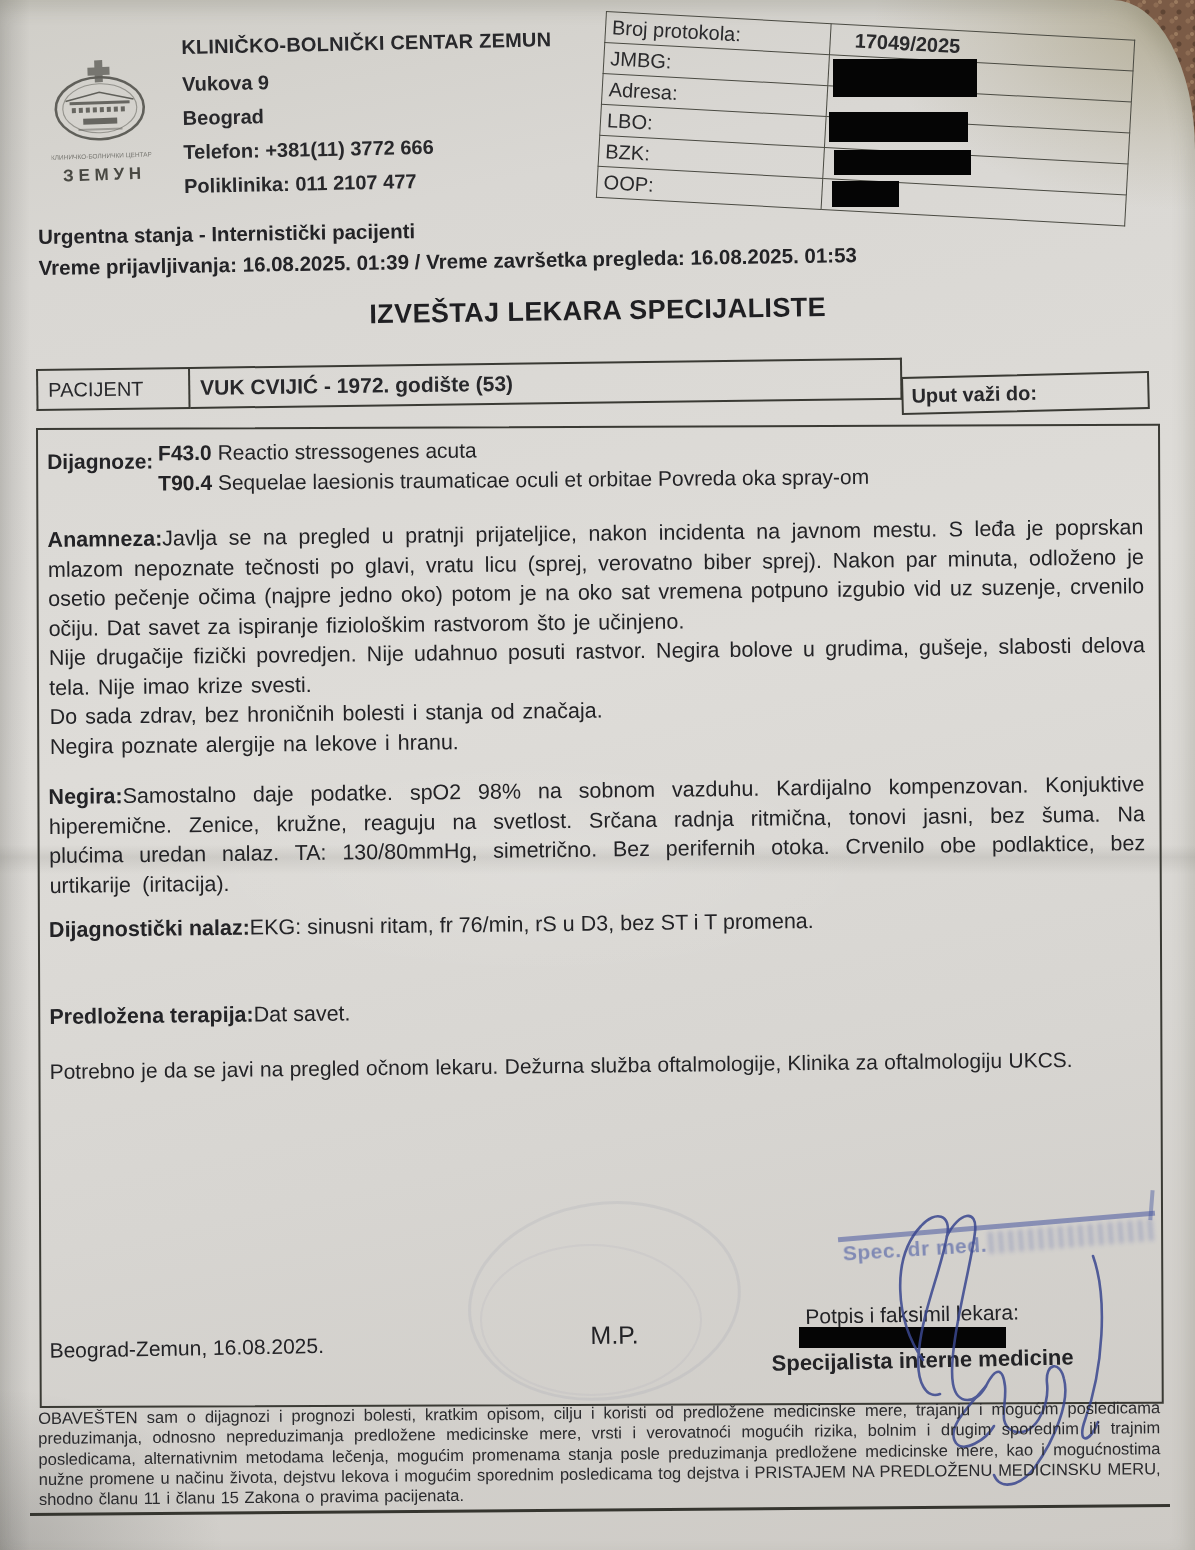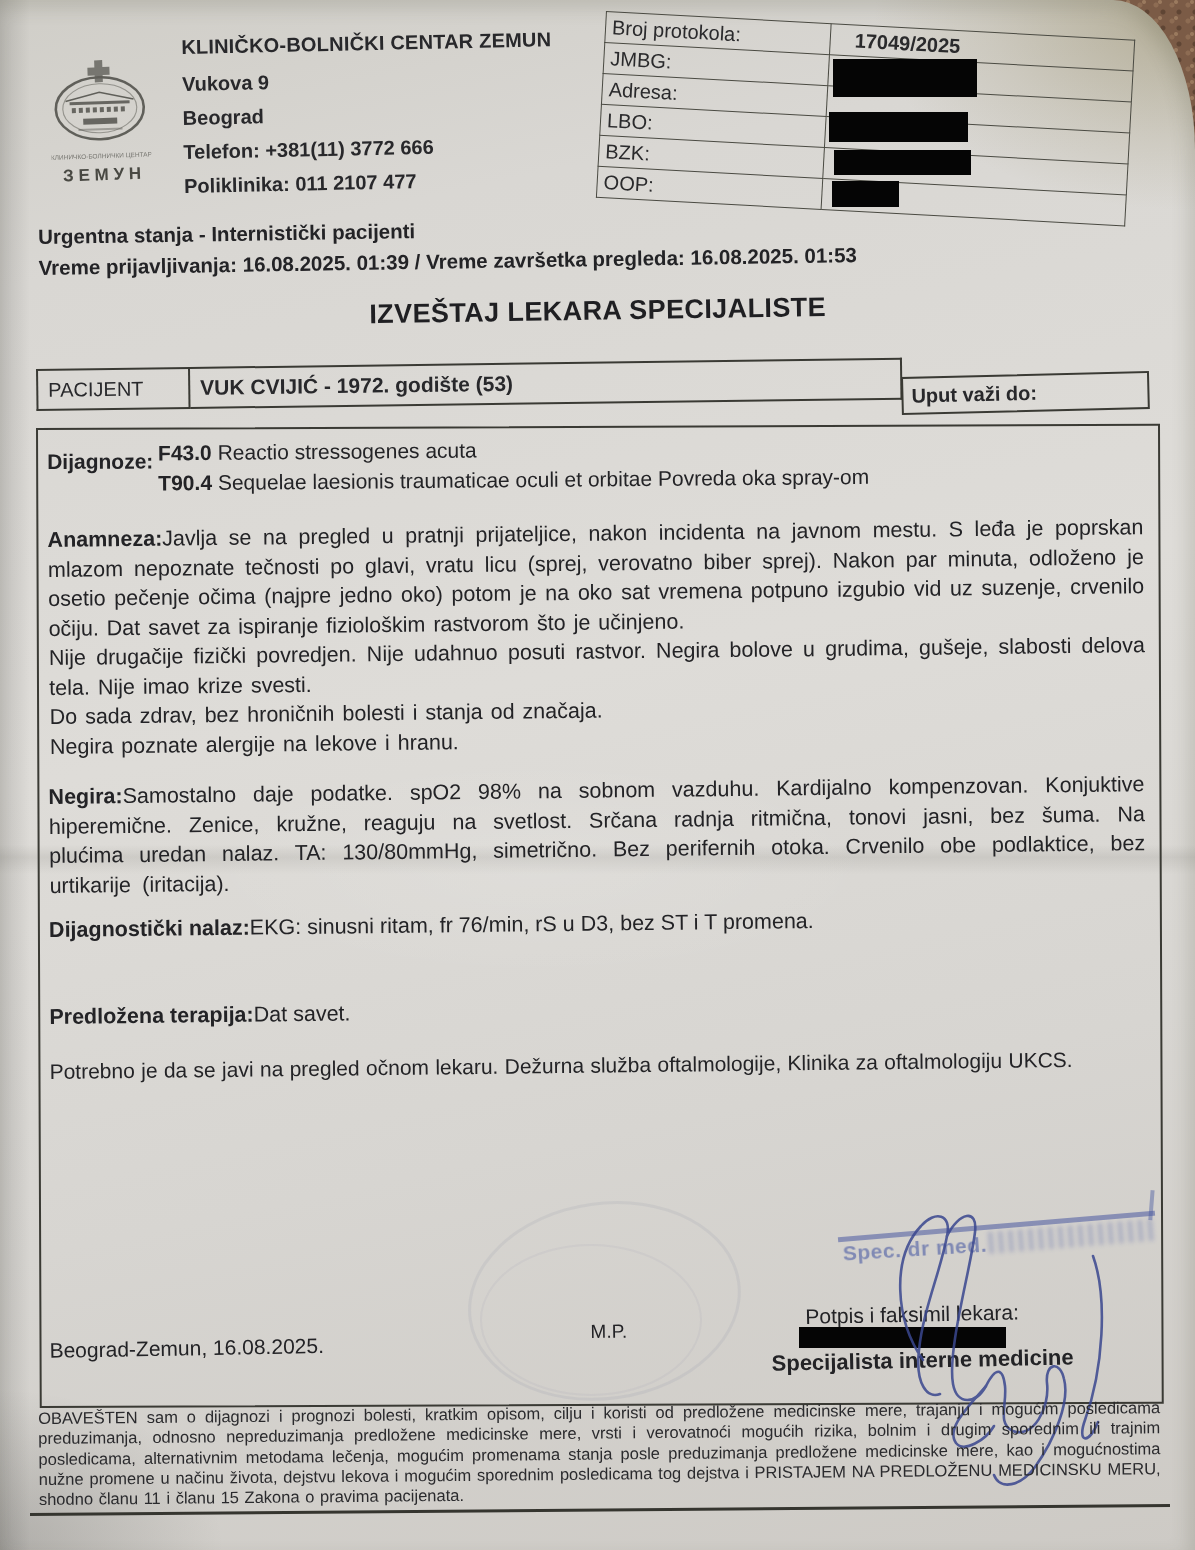--- a/index.html
+++ b/index.html
@@ -68,21 +68,21 @@
   .bodytxt{font-size:21.5px;line-height:29.5px;text-align:justify;}
   .diag-label{position:absolute;left:9px;top:7px;font-size:21px;font-weight:bold;margin-top:13px;}
   .diag-lines{position:absolute;left:120px;top:7px;font-size:21px;line-height:30px;transform:rotate(-0.3deg);}
   .anam{top:96px;word-spacing:2px;}
   .anam p{margin:0;}
   .status{top:353px;word-spacing:5.5px;}
   .dnalaz{top:488px;font-size:21.5px;}
   .therapy{top:575px;font-size:21.5px;}
   .recom{top:627px;word-spacing:.5px;font-size:21px;}
   .place-date{position:absolute;left:8px;top:907px;font-size:21px;transform:rotate(-0.8deg);}
-  .mp{position:absolute;left:549px;top:893px;font-size:19px;transform:rotate(-0.5deg);}
+  .mp{position:absolute;left:549px;top:893px;font-size:25px;transform:rotate(-0.5deg);}
   .potpis{position:absolute;left:764px;top:876px;font-size:21px;transform:rotate(-1deg);}
   .spectitle{position:absolute;left:730px;top:921px;font-size:22px;font-weight:bold;transform:rotate(-1deg);}
 
   
   .footer{left:38px;top:1408px;width:1122px;transform:rotate(-0.55deg);
     font-size:16.5px;line-height:20.3px;text-align:justify;word-spacing:1px;color:#2a2a2d;}
   .bottomline{left:30px;top:1513px;width:1140px;height:2.6px;background:#35352f;transform:rotate(-0.45deg);}
 
   
   .round-stamp{left:455px;top:1222px;width:268px;height:192px;border-radius:50%;

